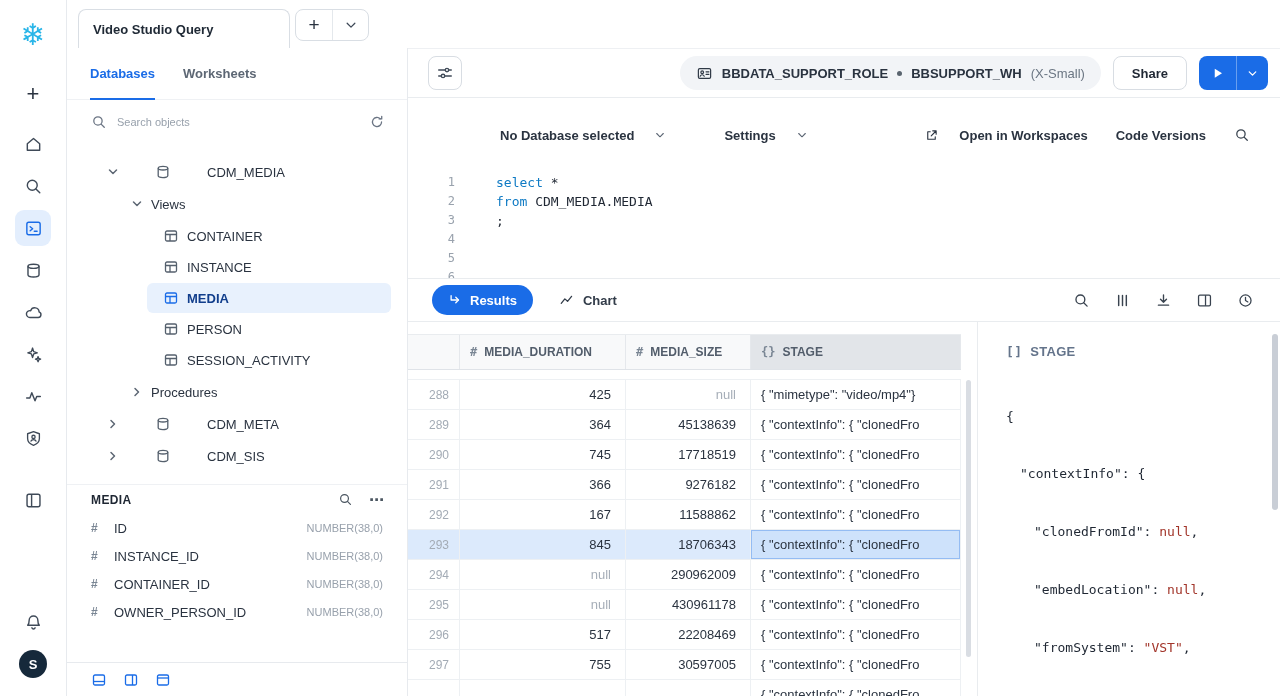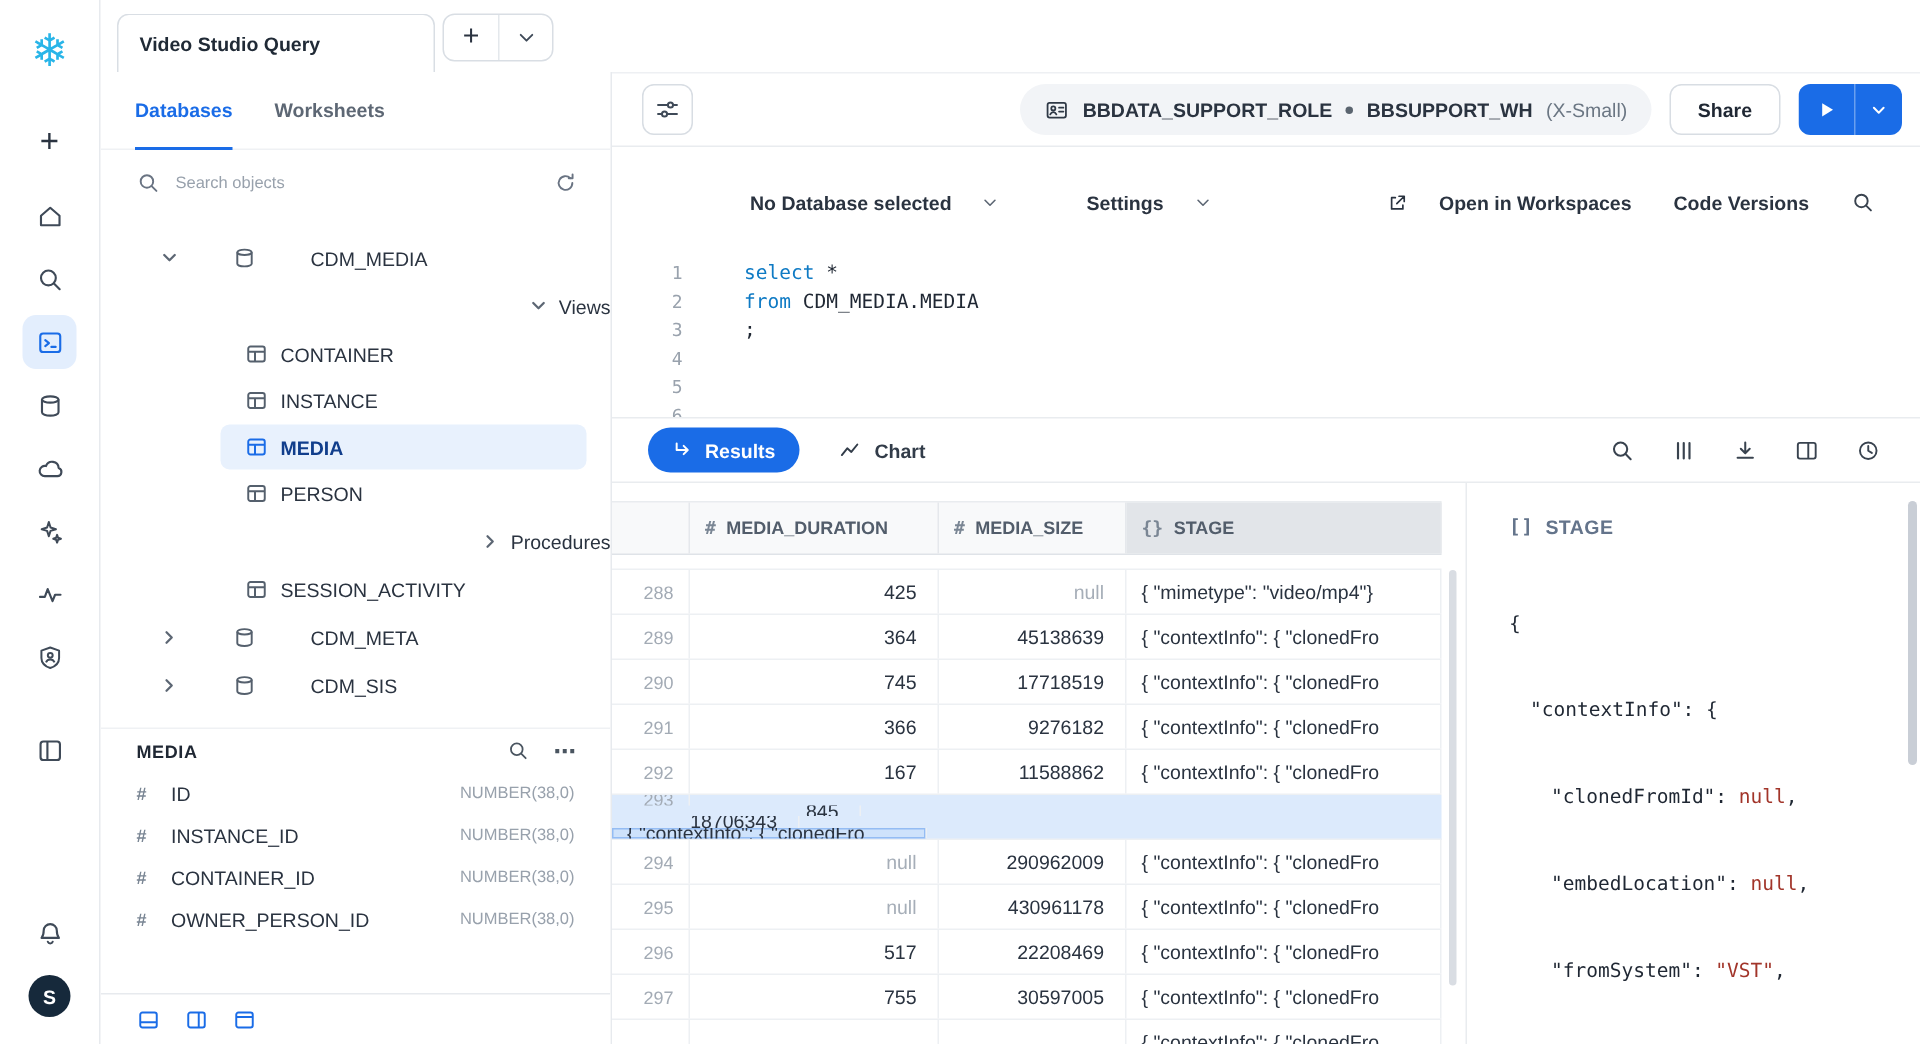--- a/index.html
+++ b/index.html
@@ -41,21 +41,21 @@
   .sb-tab.active { color:#1A6CE7; }
   .sb-tab.active::after { content:""; position:absolute; left:0; right:0; bottom:-1px; height:2px; background:#1A6CE7; }
   .sb-search { height:44px; display:flex; align-items:center; padding:0 22px 0 24px; gap:10px; color:#6A7483; }
   .sb-search input { border:none; outline:none; flex:1; font-size:11px; color:#2A3340; font-family:inherit; background:transparent; }
   .sb-search input::placeholder { color:#98A1AC; }
 
   .tree { padding-top:12px; }
   .titem { height:32px; display:flex; align-items:center; font-size:13px; color:#2A3340; gap:8px; cursor:pointer; }
   .chev { color:#5D6774; flex:0 0 auto; }
   .tico { color:#55606D; flex:0 0 auto; }
-  .lvl0 { padding-left:40px;gap:36px; } .lvl1 { padding-left:64px;justify-content:flex-end; }
+  .lvl0 { padding-left:40px;gap:36px; } .lvl1 { padding-left:64px; }
   .leaf { margin:1px 16px 1px 80px; padding-left:16px; height:30px; border-radius:6px; }
   .leaf.selected { background:#E8F1FD; }
   .leaf.selected .tlabel { color:#113E8C; font-weight:600; }
   .leaf.selected .tico { color:#1A6CE7; }
 
   .obj-header { margin-top:12px; height:30px; display:flex; align-items:center; padding:0 22px 0 24px; border-top:1px solid #EFF1F4; }
   .obj-title { font-size:12px; font-weight:700; color:#1F2733; letter-spacing:.4px; }
   .obj-icons { margin-left:auto; display:flex; gap:16px; align-items:center; color:#4A5560; }
   .more-glyph { font-size:15px; font-weight:700; color:#4A5560; letter-spacing:1px; cursor:pointer; }
   .col-row { height:28px; display:flex; align-items:center; padding:0 24px; gap:10px; font-size:13px; }
@@ -114,21 +114,21 @@
   .th.sel { background:#E2E5E9; }
   .hicon { color:#7A8694; font-weight:700; font-size:12px; font-family:"DejaVu Sans Mono",monospace; }
   .c-num { width:52px; } .c-dur { width:166px; } .c-size { width:125px; } .c-stage { width:210px; }
   .trow { display:flex; height:30px; border-bottom:1px solid #EDF0F3; background:#fff; }
   .td { display:flex; align-items:center; border-right:1px solid #EDF0F3; padding:0 12px;
         white-space:nowrap; overflow:hidden; cursor:default; }
   .td.c-num { justify-content:flex-end; color:#A3ABB5; font-size:12px; padding-right:10px; }
   .td.c-dur, .td.c-size { justify-content:flex-end; color:#2A3340; padding-right:14px; }
   .td.c-stage { padding-left:10px; color:#2A3340; }
   .null-val { color:#A6AEB8 !important; }
-  .trow.selrow { background:#DCEAFC;flex-direction:column; }
+  .trow.selrow { background:#DCEAFC; }
   .trow.selrow .c-stage { background:#CEE2FB; box-shadow:inset 0 0 0 1px #94BCF3; }
   .partial { height:10px; border-bottom:1px solid #EDF0F3; }
   .tscroll { position:absolute; left:558px; top:58px; width:5px; height:277px; background:#D9DDE3; border-radius:3px; }
 
   .detail { position:absolute; left:569px; top:0; right:10px; bottom:0; border-left:1px solid #E9ECEF;
             padding:22px 0 0 28px; overflow:hidden; }
   .detail-h { display:flex; gap:8px; align-items:center; font-size:13px; font-weight:700; color:#64748B; letter-spacing:.3px; }
   .detail-h .br { font-family:"DejaVu Sans Mono",monospace; font-weight:700; }
   .json { margin-top:9px; font-family:"DejaVu Sans Mono",monospace; font-size:13px; line-height:19.3px;
           color:#1F2733; white-space:pre; }
@@ -276,32 +276,32 @@
           </svg>
         <span class="tlabel">MEDIA</span>
       </div>
       <div class="titem leaf">
         <svg class="tico" width="16" height="16" viewBox="0 0 16 16" fill="none" stroke="currentColor" stroke-width="1.3">
             <rect x="2.5" y="3" width="11" height="10" rx="1.5"></rect>
             <path d="M2.5 6.5h11M7 6.5V13"></path>
           </svg>
         <span class="tlabel">PERSON</span>
       </div>
+      <div class="titem leaf">
+        <svg class="tico" width="16" height="16" viewBox="0 0 16 16" fill="none" stroke="currentColor" stroke-width="1.3">
+            <rect x="2.5" y="3" width="11" height="10" rx="1.5"></rect>
+            <path d="M2.5 6.5h11M7 6.5V13"></path>
+          </svg>
+        <span class="tlabel">SESSION_ACTIVITY</span>
+      </div>
       <div class="titem lvl1">
         <svg class="chev" width="12" height="12" viewBox="0 0 12 12" fill="none" stroke="currentColor" stroke-width="1.5" stroke-linecap="round" stroke-linejoin="round">
             <path d="M4 2.5 7.5 6 4 9.5"></path>
           </svg>
         <span class="tlabel">Procedures</span>
-      </div>
-      <div class="titem leaf">
-        <svg class="tico" width="16" height="16" viewBox="0 0 16 16" fill="none" stroke="currentColor" stroke-width="1.3">
-            <rect x="2.5" y="3" width="11" height="10" rx="1.5"></rect>
-            <path d="M2.5 6.5h11M7 6.5V13"></path>
-          </svg>
-        <span class="tlabel">SESSION_ACTIVITY</span>
       </div>
       <div class="titem lvl0">
         <svg class="chev" width="12" height="12" viewBox="0 0 12 12" fill="none" stroke="currentColor" stroke-width="1.5" stroke-linecap="round" stroke-linejoin="round">
             <path d="M4 2.5 7.5 6 4 9.5"></path>
           </svg>
         <svg class="tico" width="16" height="16" viewBox="0 0 16 16" fill="none" stroke="currentColor" stroke-width="1.3">
             <ellipse cx="8" cy="4.2" rx="4.8" ry="1.8"></ellipse>
             <path d="M3.2 4.2v7.6c0 1 2.1 1.8 4.8 1.8s4.8-.8 4.8-1.8V4.2"></path>
           </svg>
         <span class="tlabel">CDM_META</span>

